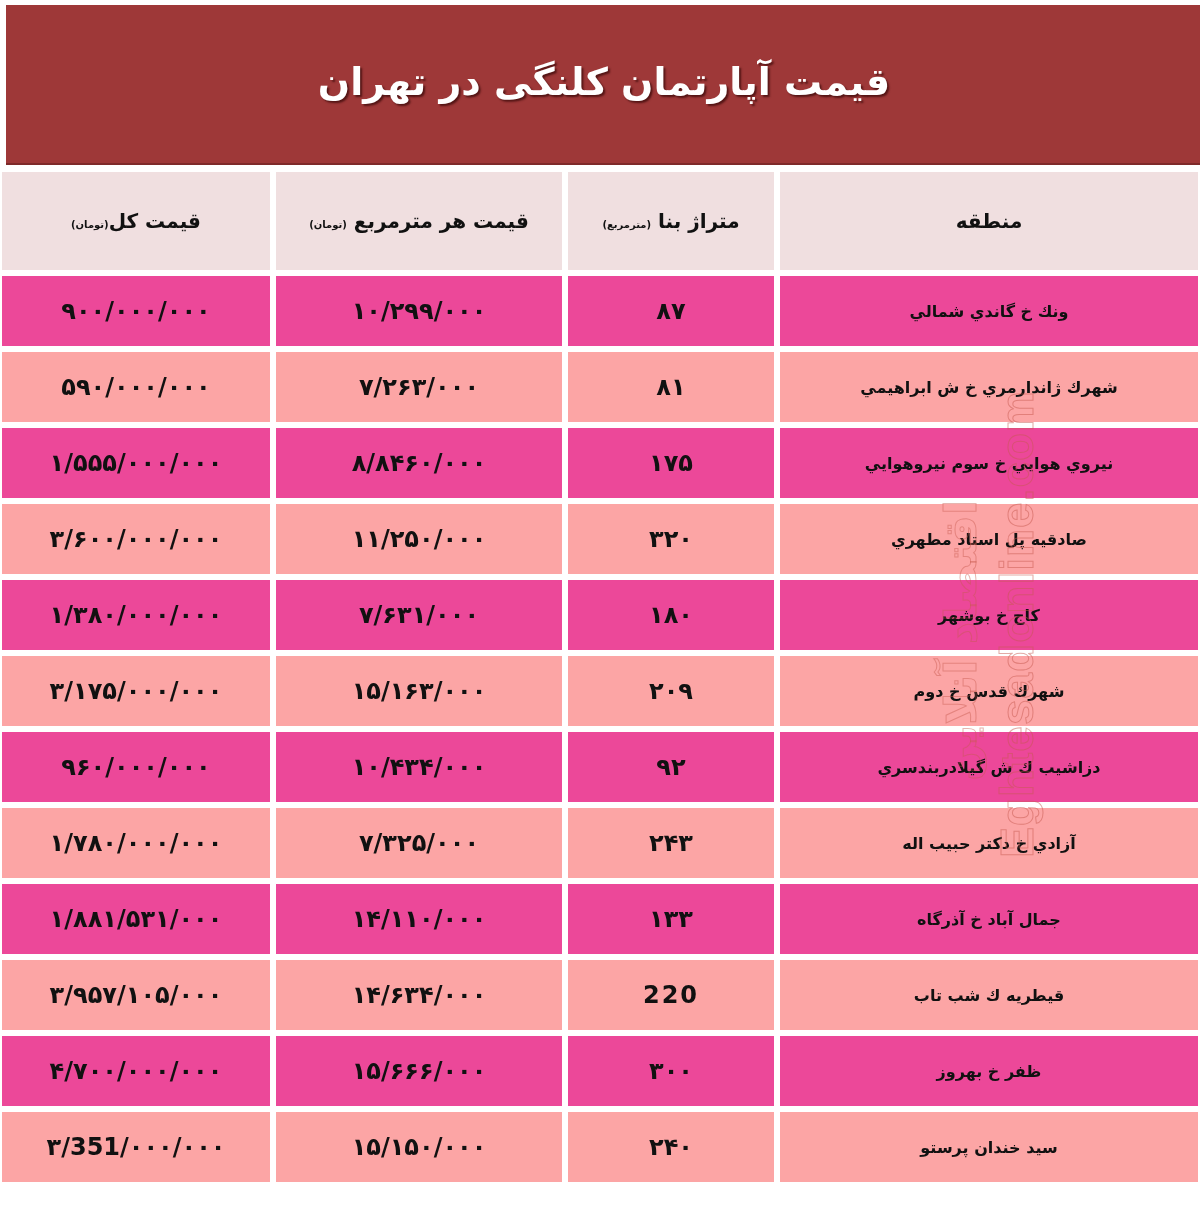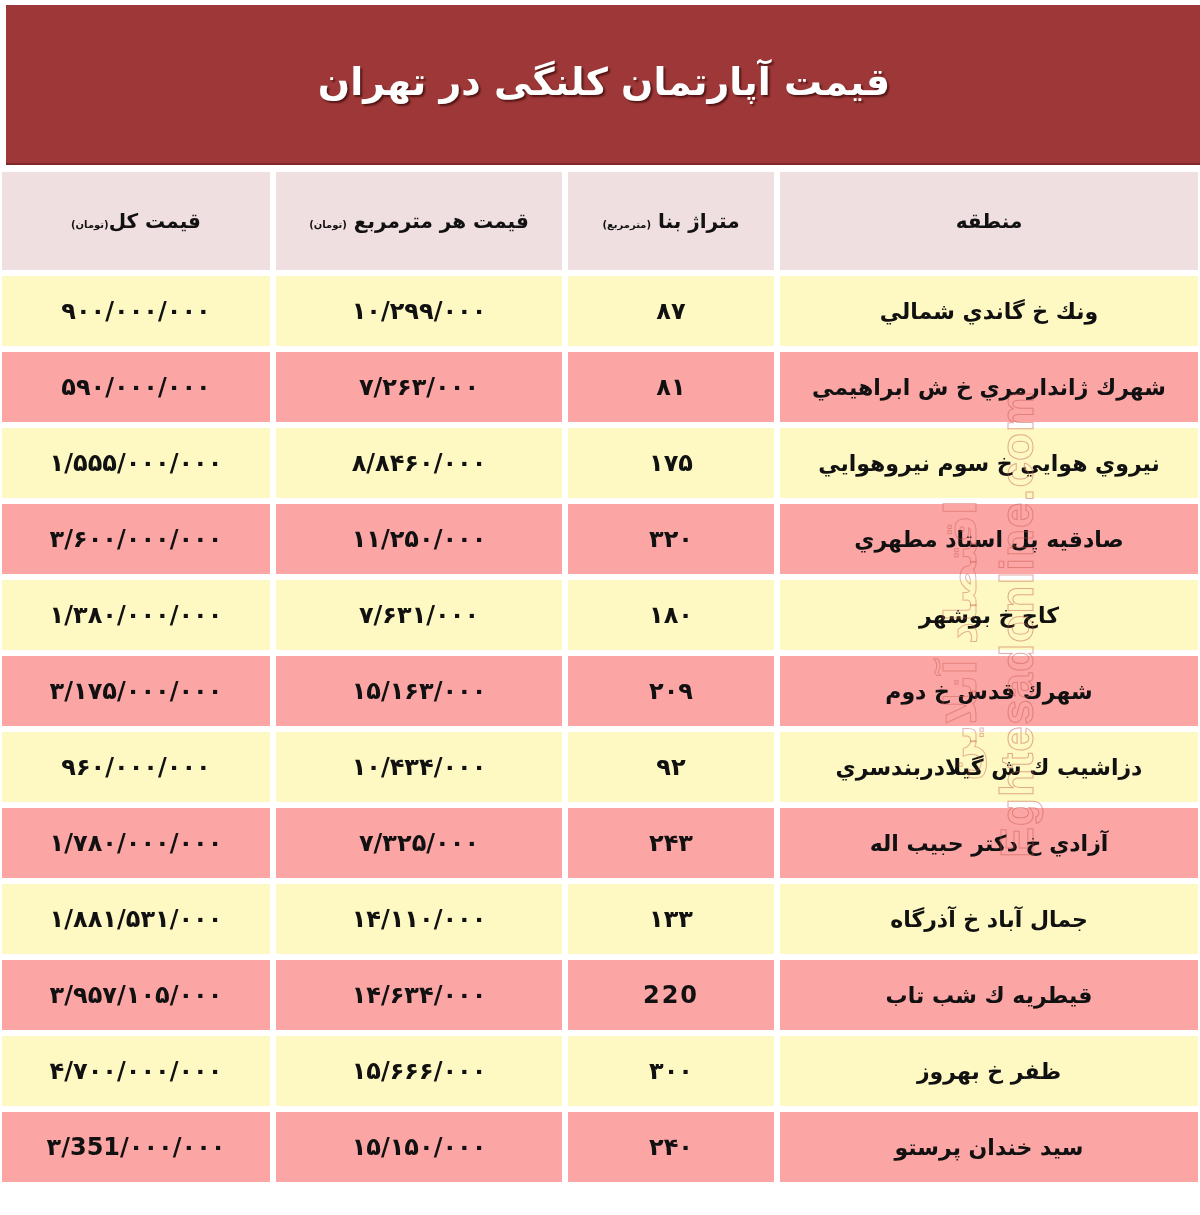--- a/index.html
+++ b/index.html
@@ -25,23 +25,23 @@
     table.grid col.c-region { width: 418px; }
     table.grid col.c-area   { width: 206px; }
     table.grid col.c-ppm    { width: 286px; }
     table.grid col.c-total  { width: 268px; }
     th, td { text-align: center; vertical-align: middle; padding: 0; color: #111; }
     thead th {
       height: 98px; background: #f0dfe0; font-weight: bold; font-size: 20px;
     }
     th .unit { font-size: 10px; font-weight: bold; }
     tbody td { height: 70px; font-weight: bold; }
-    tbody tr.odd td  { background: #fef9c3; }
+    tbody tr.odd td  { background: #ec4899; }
     tbody tr.even td { background: #fca5a5; }
-    td.region { font-size: 22px; }
+    td.region { font-size: 16px; }
     td.num { font-size: 24px; letter-spacing: 2px; direction: ltr; }
     .watermark {
       position: absolute; left: 990px; top: 390px;
       writing-mode: vertical-rl; transform: rotate(180deg);
       color: rgba(210, 120, 110, 0.45); font-size: 46px; font-weight: bold;
       font-family: "Liberation Sans", sans-serif; letter-spacing: 1px;
       pointer-events: none;
       -webkit-text-stroke: 1px rgba(200,90,80,0.5);
       color: transparent;
     }

